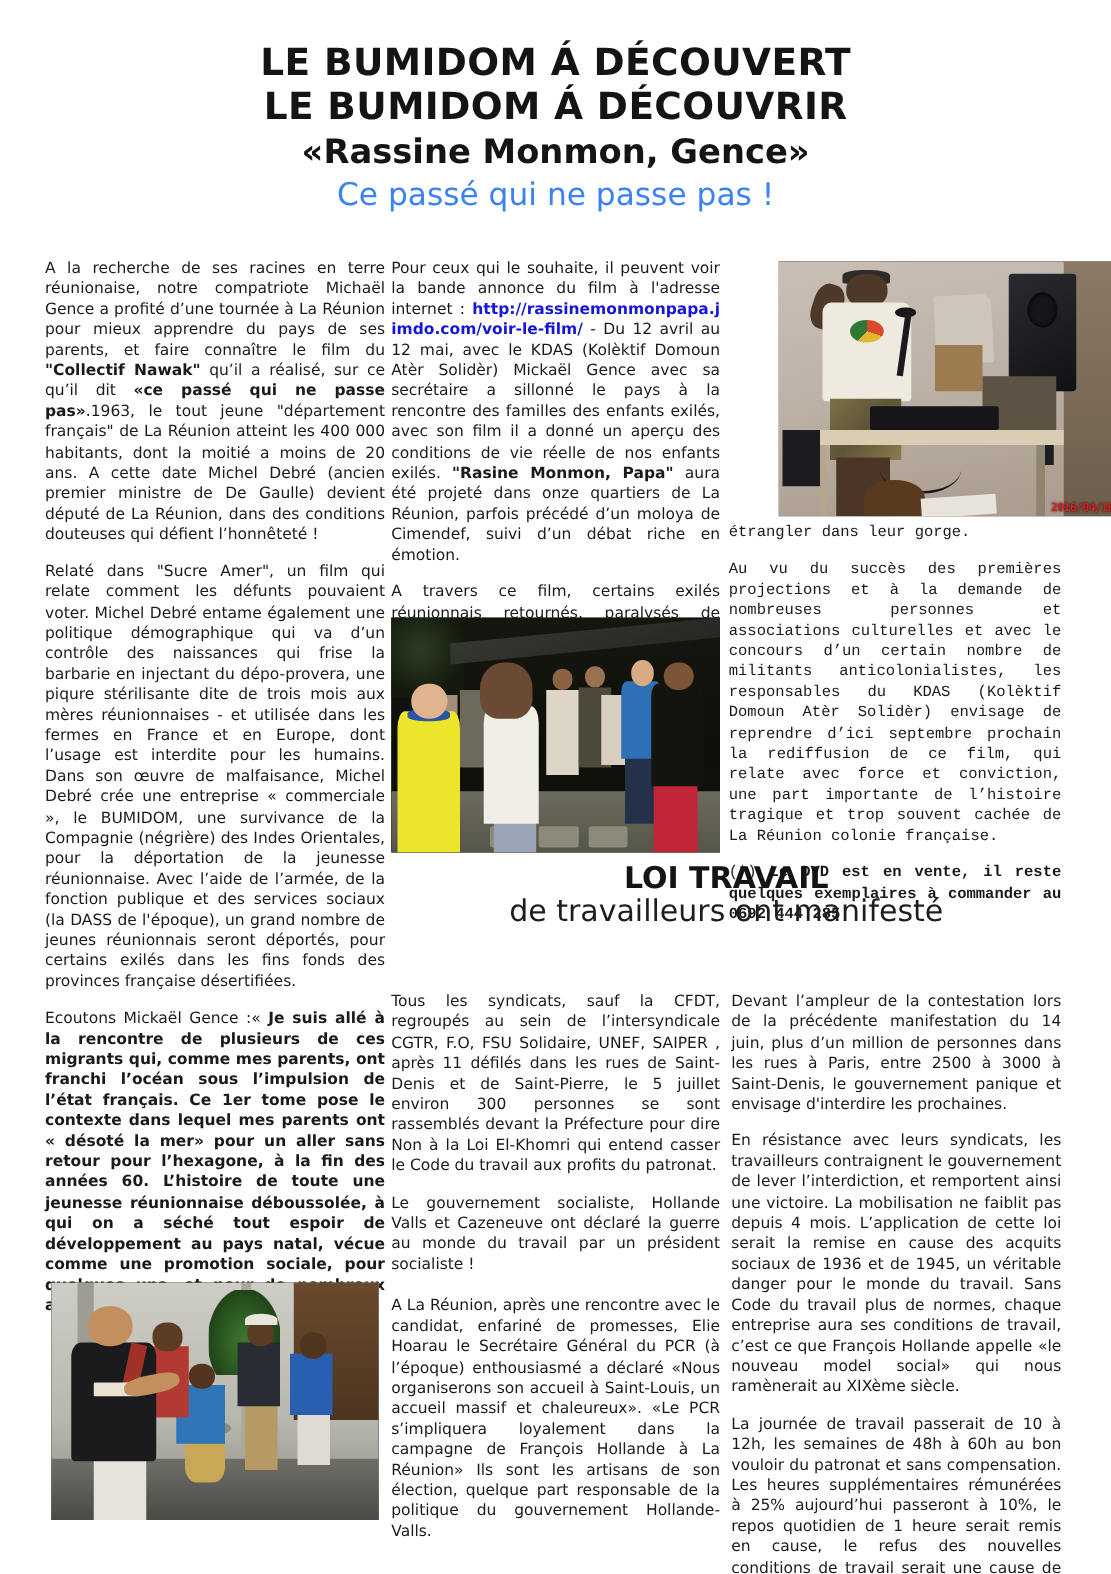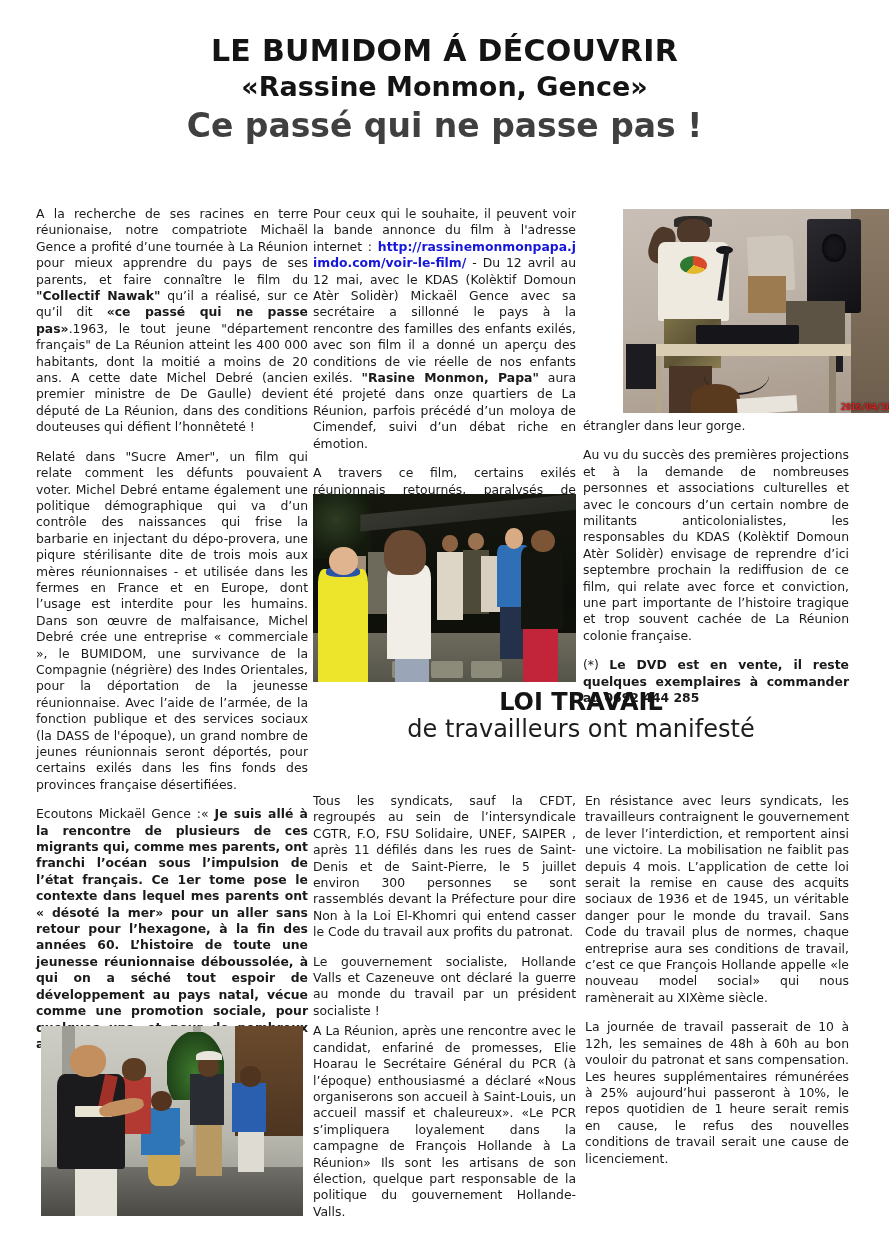--- a/index.html
+++ b/index.html
@@ -39,51 +39,51 @@
     white-space: nowrap;
   }
   .mast-line3 {
     font-weight: 700;
     font-size: 27px;
     line-height: 1.2;
     margin-top: 2px;
     color: #141414;
   }
   .mast-line4, .mast-line5 {
-    font-weight: 700;
-    font-size: 33px;
+    font-weight: 400;
+    font-size: 25px;
     line-height: 1.22;
-    color: #404040;
+    color: #3b82f6;
   }
   .mast-line4 { margin-top: 3px; }
 
   
   .cols {
     position: absolute;
     left: 0; top: 0;
     width: 765px;
     height: 1259px;
   }
   .col {
     position: absolute;
     box-sizing: border-box;
   }
   .col-a { left: 36px;  top: 206px; width: 272px; }
   .col-b { left: 313px; top: 206px; width: 263px; }
-  .col-c { left: 583px; top: 206px; width: 266px; }
+  .col-c { left: 583px; top: 206px; width: 266px; font-family: Liberation Mono, monospace; }
 
   p {
     margin: 0 0 13px 0;
     font-size: 12.4px;
     line-height: 16.4px;
     text-align: justify;
     text-justify: inter-word;
     hyphens: none;
   }
-  p.tight { margin-bottom: 4px; }
+  p.tight { margin-bottom: 17px; }
   b, strong { font-weight: 700; }
   .lnk {
     color: #1616d8;
     font-weight: 700;
     text-decoration: none;
     word-break: break-all;
   }
 
   
   .photo {
@@ -211,20 +211,21 @@
   
   .col-d { left: 313px; top: 793px; width: 263px; }
   .col-e { left: 585px; top: 793px; width: 264px; }
 </style>
 </head>
 <body>
 
 <div class="page">
 
   <div class="masthead">
+    <div class="mast-line1">LE BUMIDOM Á DÉCOUVERT</div>
     <div class="mast-line2">LE BUMIDOM Á DÉCOUVRIR</div>
     <div class="mast-line3">«Rassine Monmon, Gence»</div>
     <div class="mast-line4">Ce passé qui ne passe pas !</div>
   </div>
 
   <div class="cols">
 
     <div class="col col-a">
       <p><span>A la recherche de ses racines en terre réunionaise, notre compatriote Michaël Gence a profité d’une tournée à La Réunion pour mieux apprendre du pays de ses parents, et faire connaître le film du </span><b>"Collectif Nawak"</b><span> qu’il a réalisé, sur ce qu’il dit </span><b>«ce passé qui ne passe pas»</b><span>.1963, le tout jeune "département français" de La Réunion atteint les 400 000 habitants, dont la moitié a moins de 20 ans. A cette date Michel Debré (ancien premier ministre de De Gaulle) devient député de La Réunion, dans des conditions douteuses qui défient l’honnêteté !</span></p>
       <p>Relaté dans "Sucre Amer", un film qui relate comment les défunts pouvaient voter. Michel Debré entame également une politique démographique qui va d’un contrôle des naissances  qui frise la barbarie en injectant du dépo-provera, une piqure stérilisante dite de trois mois aux mères réunionnaises -  et utilisée dans les fermes en France et en Europe,  dont l’usage est interdite pour les humains. Dans son œuvre de malfaisance, Michel Debré crée une entreprise « commerciale »,  le  BUMIDOM,  une survivance de la Compagnie (négrière) des Indes Orientales, pour la déportation de la jeunesse réunionnaise. Avec l’aide de l’armée, de la fonction publique et des services sociaux (la DASS de l'époque), un grand nombre de jeunes réunionnais seront déportés, pour certains exilés dans les fins fonds des provinces française désertifiées.</p>
@@ -247,20 +248,21 @@
       <div class="sect-sub">de travailleurs ont manifesté</div>
     </div>
 
     <div class="col col-d">
       <p>Tous les syndicats, sauf la CFDT, regroupés au sein de l’intersyndicale CGTR, F.O, FSU Solidaire, UNEF, SAIPER , après 11 défilés dans les rues de Saint-Denis et de Saint-Pierre, le 5 juillet environ 300 personnes se sont rassemblés devant la Préfecture pour dire Non à la Loi El-Khomri qui entend casser le Code du travail aux profits du patronat.</p>
       <p class="tight">Le gouvernement socialiste, Hollande Valls et Cazeneuve ont déclaré la guerre  au monde du travail par un président socialiste !</p>
       <p>A La Réunion, après une rencontre avec le candidat, enfariné de promesses, Elie Hoarau le Secrétaire Général du PCR (à l’époque) enthousiasmé a déclaré «Nous organiserons son accueil à Saint-Louis, un accueil massif et chaleureux». «Le PCR s’impliquera loyalement dans la campagne de François Hollande à La Réunion» Ils sont les artisans de son élection, quelque part responsable de la politique du gouvernement Hollande-Valls.</p>
     </div>
 
     <div class="col col-e">
+      <p>Devant l’ampleur de la contestation lors de la précédente manifestation du 14 juin, plus d’un million de personnes dans les rues à Paris, entre 2500 à 3000 à  Saint-Denis, le gouvernement panique et envisage d'interdire les prochaines.</p>
       <p>En résistance avec leurs syndicats, les travailleurs contraignent le gouvernement de lever l’interdiction, et remportent ainsi une victoire. La mobilisation ne faiblit pas depuis 4 mois. L’application de cette loi serait la remise en cause des acquits sociaux de 1936 et de 1945, un véritable danger pour le monde du travail. Sans Code du travail plus de normes, chaque entreprise aura ses conditions de travail, c’est ce que François Hollande appelle «le  nouveau model social» qui nous ramènerait  au XIXème siècle.</p>
       <p>La journée de travail passerait de 10 à 12h, les semaines de 48h à 60h au bon vouloir du patronat et sans compensation. Les heures supplémentaires rémunérées à 25% aujourd’hui passeront à 10%, le repos quotidien de 1 heure serait remis en cause, le refus des nouvelles conditions de travail serait une cause de licenciement.</p>
     </div>
 
   </div>
 
   <div class="photo" id="photo-top-right">
     <div class="inner">
       <div class="p1-wall"></div>
       <div class="p1-wallr"></div>

